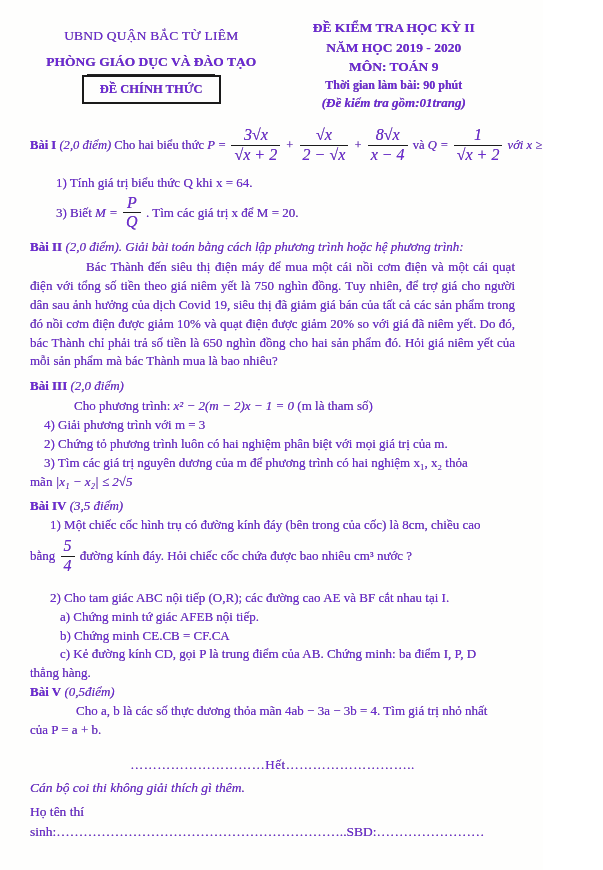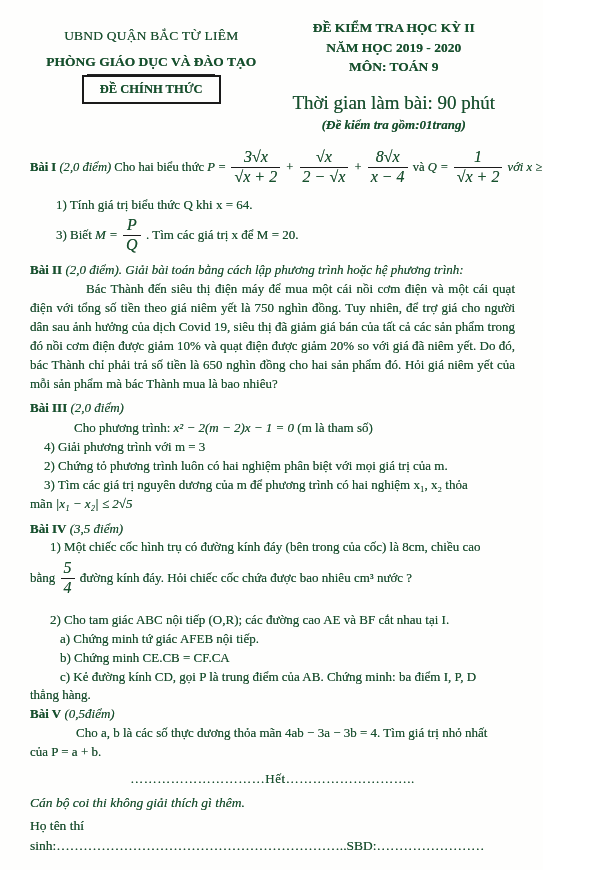--- a/index.html
+++ b/index.html
@@ -1,36 +1,36 @@
 <!DOCTYPE html>
 <html><head>
 <meta charset="utf-8">
 <style>
   html,body { margin:0; padding:0; background:#ffffff; }
   .page {
     position:relative; width:543px; height:870px; overflow:hidden;
-    background:#fefefd; color:#14532d; box-sizing:border-box;
+    background:#fefefd; color:#6d28d9; box-sizing:border-box;
     font-family:"Liberation Serif","DejaVu Serif",serif;
     font-size:13px; line-height:1.45;
     text-shadow:0 0 .4px rgba(20,20,20,.6);
     padding:18px 28px 6px 30px;
   }
   
   .hdr { display:flex; }
   .hdr-left { flex:0 0 50%; text-align:center; padding-top:8px; }
   .hdr-right { flex:0 0 50%; text-align:center; }
   .hl1 { font-size:13.5px; letter-spacing:.2px; }
   .hl2 { font-size:13.5px; font-weight:bold; margin-top:6px; }
   .hl-rule { width:128px; border-top:1.6px solid #222; margin:3px auto 0; }
   .official-box {
     display:inline-block; padding:3px 16px 4px;
     border:2px solid #1a1a1a; font-weight:bold; font-size:12.5px;
   }
   .hr1,.hr2,.hr3 { font-weight:bold; font-size:13.5px; }
-  .hr4 { font-weight:normal; font-size:19px;margin-top:12px; }
+  .hr4 { font-weight:bold; font-size:12px; }
   .hr5 { font-style:italic; font-weight:bold; font-size:13px; }
   
   .math { font-style:italic; }
   .frac { display:inline-block; vertical-align:middle; text-align:center;
           font-style:italic; line-height:1.12; margin:0 2px; position:relative; top:-1px; }
   .frac .num { display:block; border-bottom:1.2px solid #1b1b1b; padding:0 3px 1px; }
   .frac .den { display:block; padding:0 3px; }
   .frac.small { font-size:16px; }
   .op { margin:0 1px; }
   
@@ -42,21 +42,21 @@
   .item-tall { padding-left:26px; margin:2px 0; }
   .para {
     text-align:justify; text-indent:56px; margin-top:1px;
   }
   .subt { font-style:italic; }
   .eq-line { padding-left:44px; margin-top:1px; }
   .item-s { padding-left:14px; }
   .wrapline { padding-left:0; }
   .indent2 { padding-left:30px; }
   .indent3 { padding-left:20px; }
-  .centerline { text-align:center; margin-top:8px; letter-spacing:.5px; }
+  .centerline { text-align:center; margin-top:16px; letter-spacing:.5px; }
   .note { font-style:italic; margin-top:4px; font-size:13.5px; }
   .student-line { margin-top:4px; font-size:13.5px; }
   .gap-sm { margin-top:9px; }
   .gap-md { margin-top:13px; }
 </style>
 </head>
 <body>
 
 <div class="page">
 

